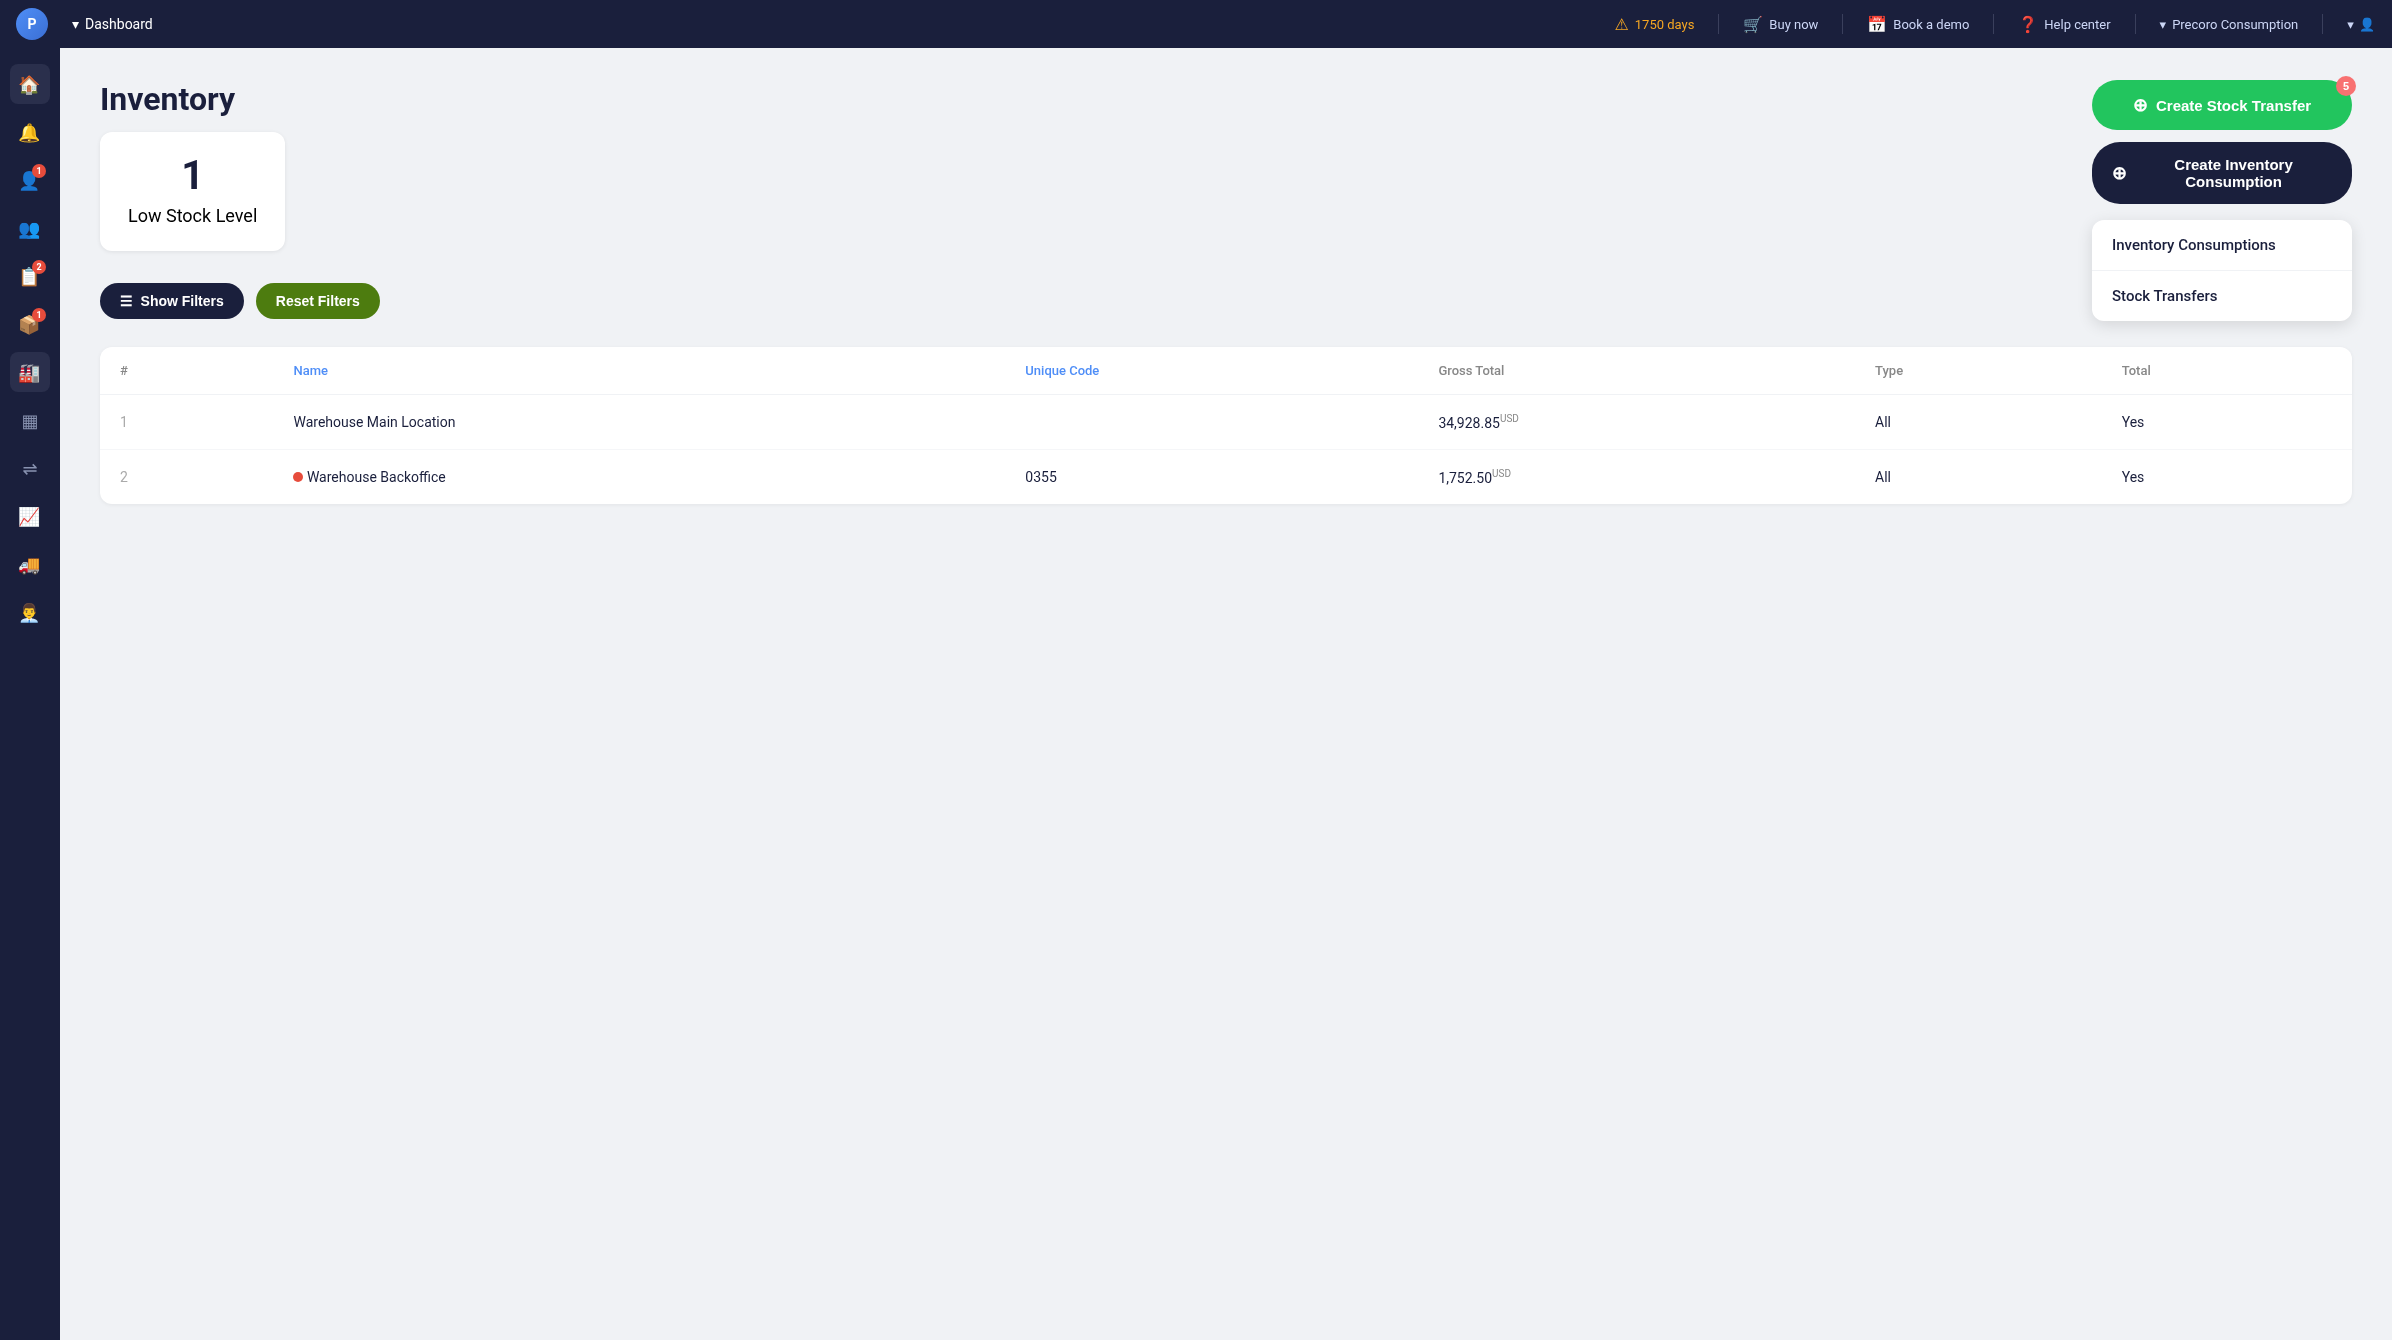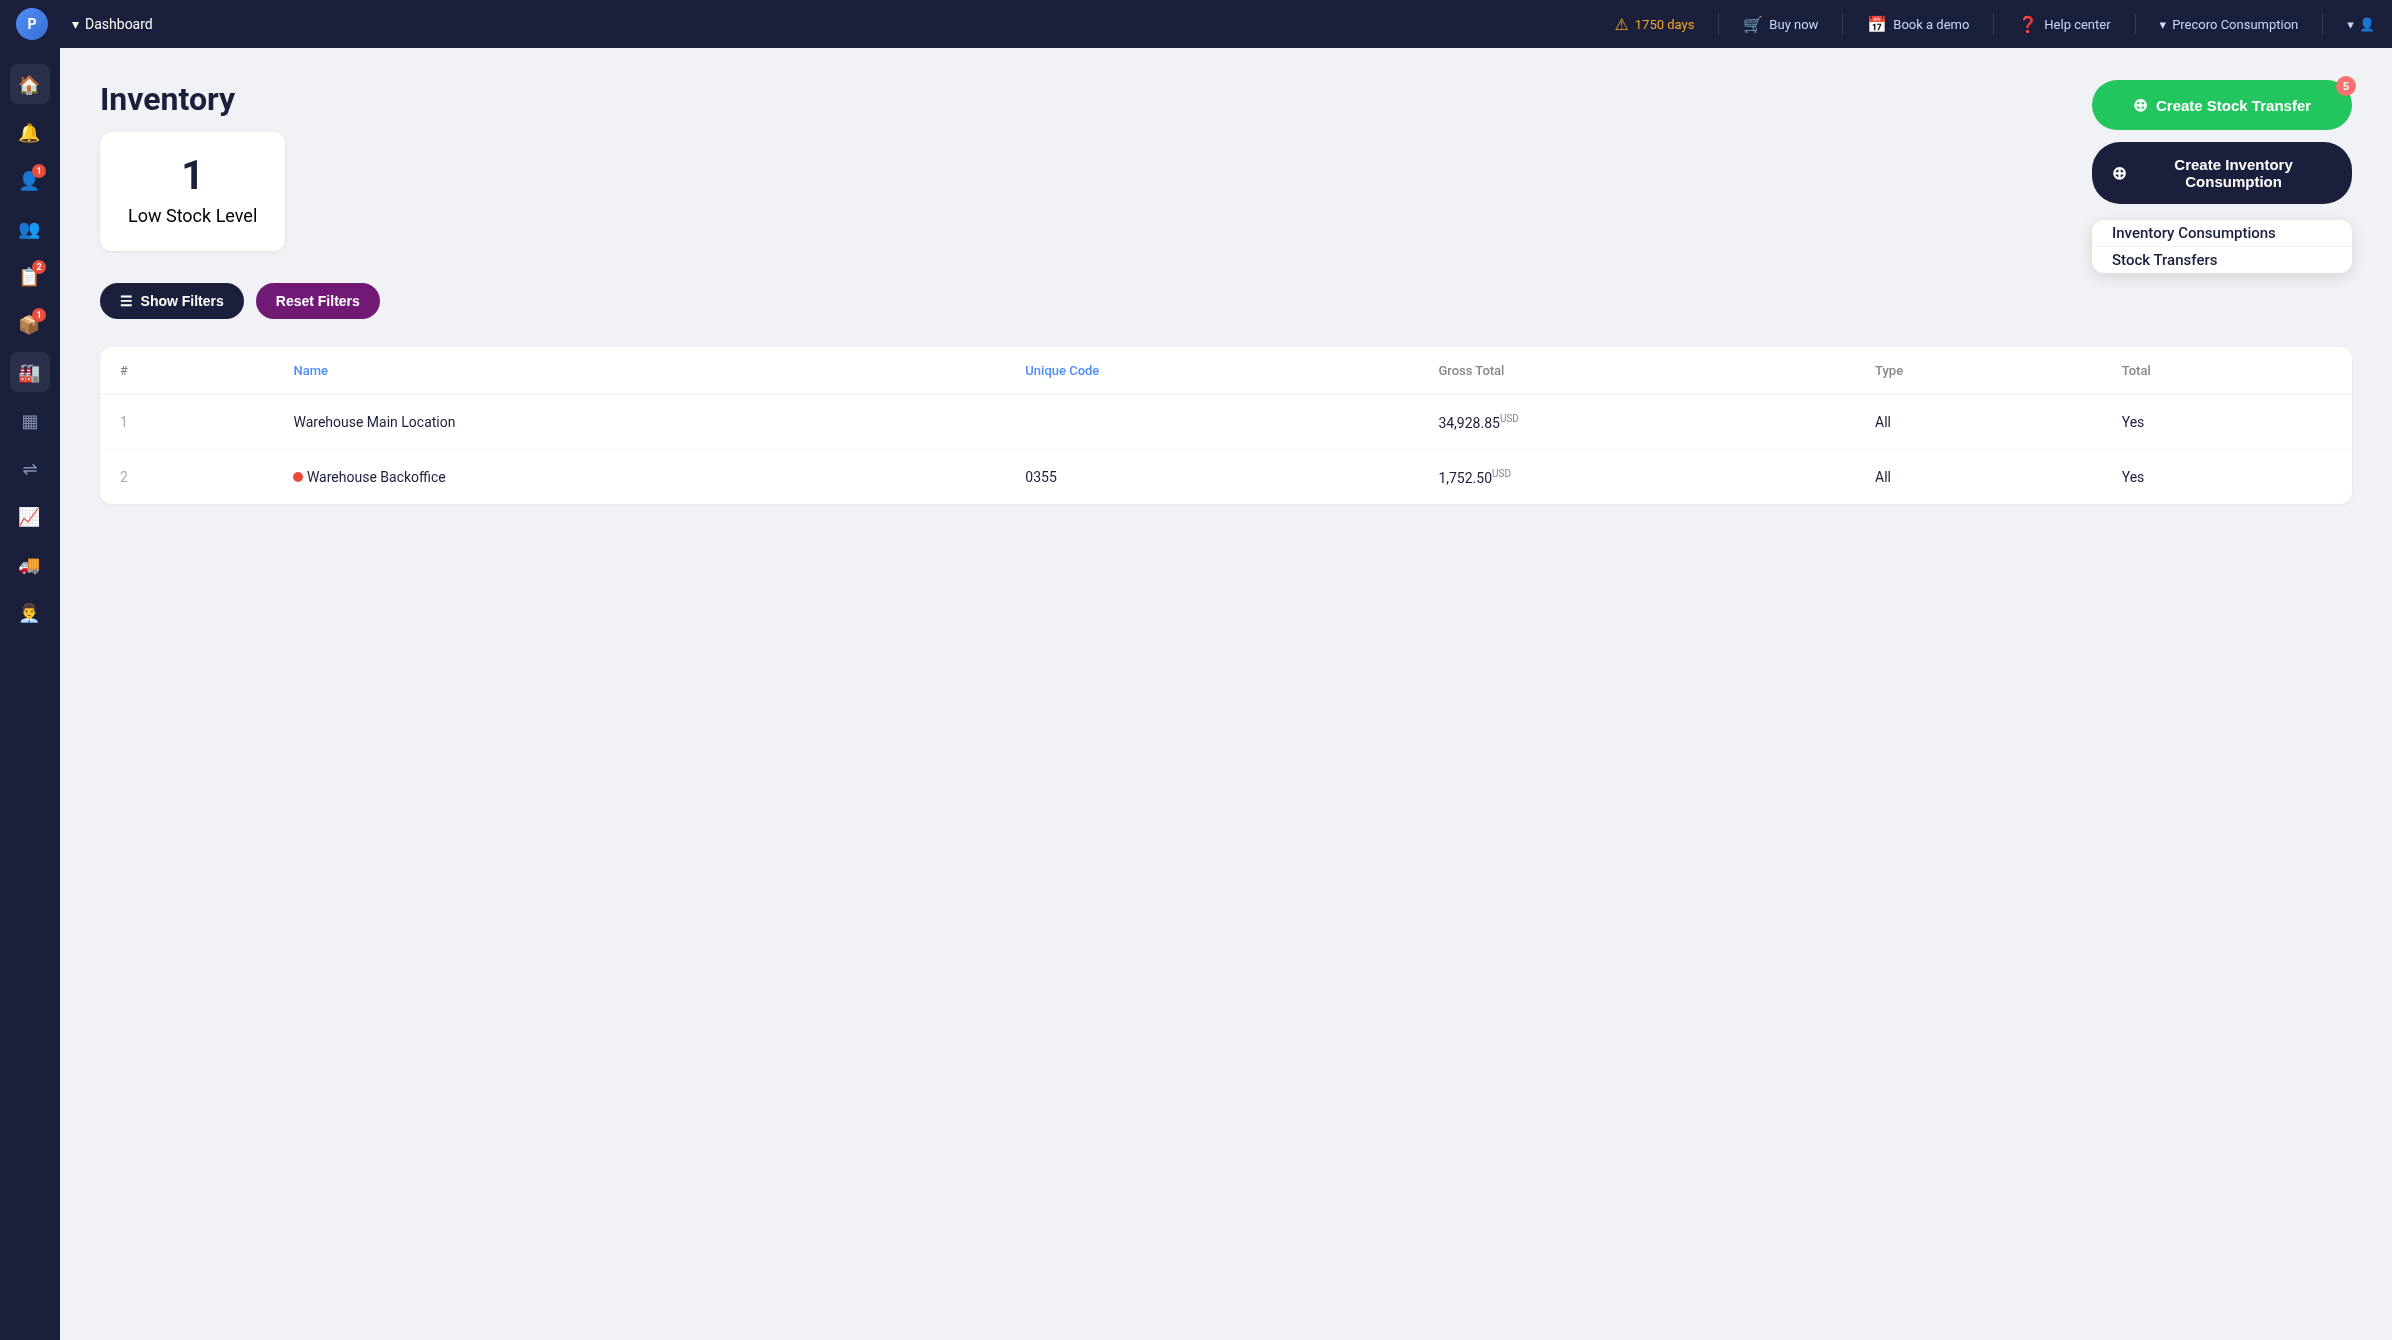--- a/index.html
+++ b/index.html
@@ -172,21 +172,21 @@
       justify-content: center;
       margin-bottom: 16px;
     }
     .dropdown-panel {
       background: white;
       border-radius: 12px;
       box-shadow: 0 4px 16px rgba(0,0,0,0.12);
       overflow: hidden;
     }
     .dropdown-item {
-      padding: 4px 20px;
+      padding: 16px 20px;
       font-size: 15px;
       font-weight: 500;
       color: #1a1f3c;
       cursor: pointer;
       border-bottom: 1px solid #f0f2f5;
     }
     .dropdown-item:last-child { border-bottom: none; }
 
     
     .filters-row {
@@ -201,21 +201,21 @@
       border-radius: 24px;
       padding: 10px 20px;
       font-size: 14px;
       font-weight: 600;
       display: flex;
       align-items: center;
       gap: 8px;
       cursor: pointer;
     }
     .btn-reset-filters {
-      background: #701a75;
+      background: #4d7c0f;
       color: white;
       border: none;
       border-radius: 24px;
       padding: 10px 20px;
       font-size: 14px;
       font-weight: 600;
       cursor: pointer;
     }
 
     

